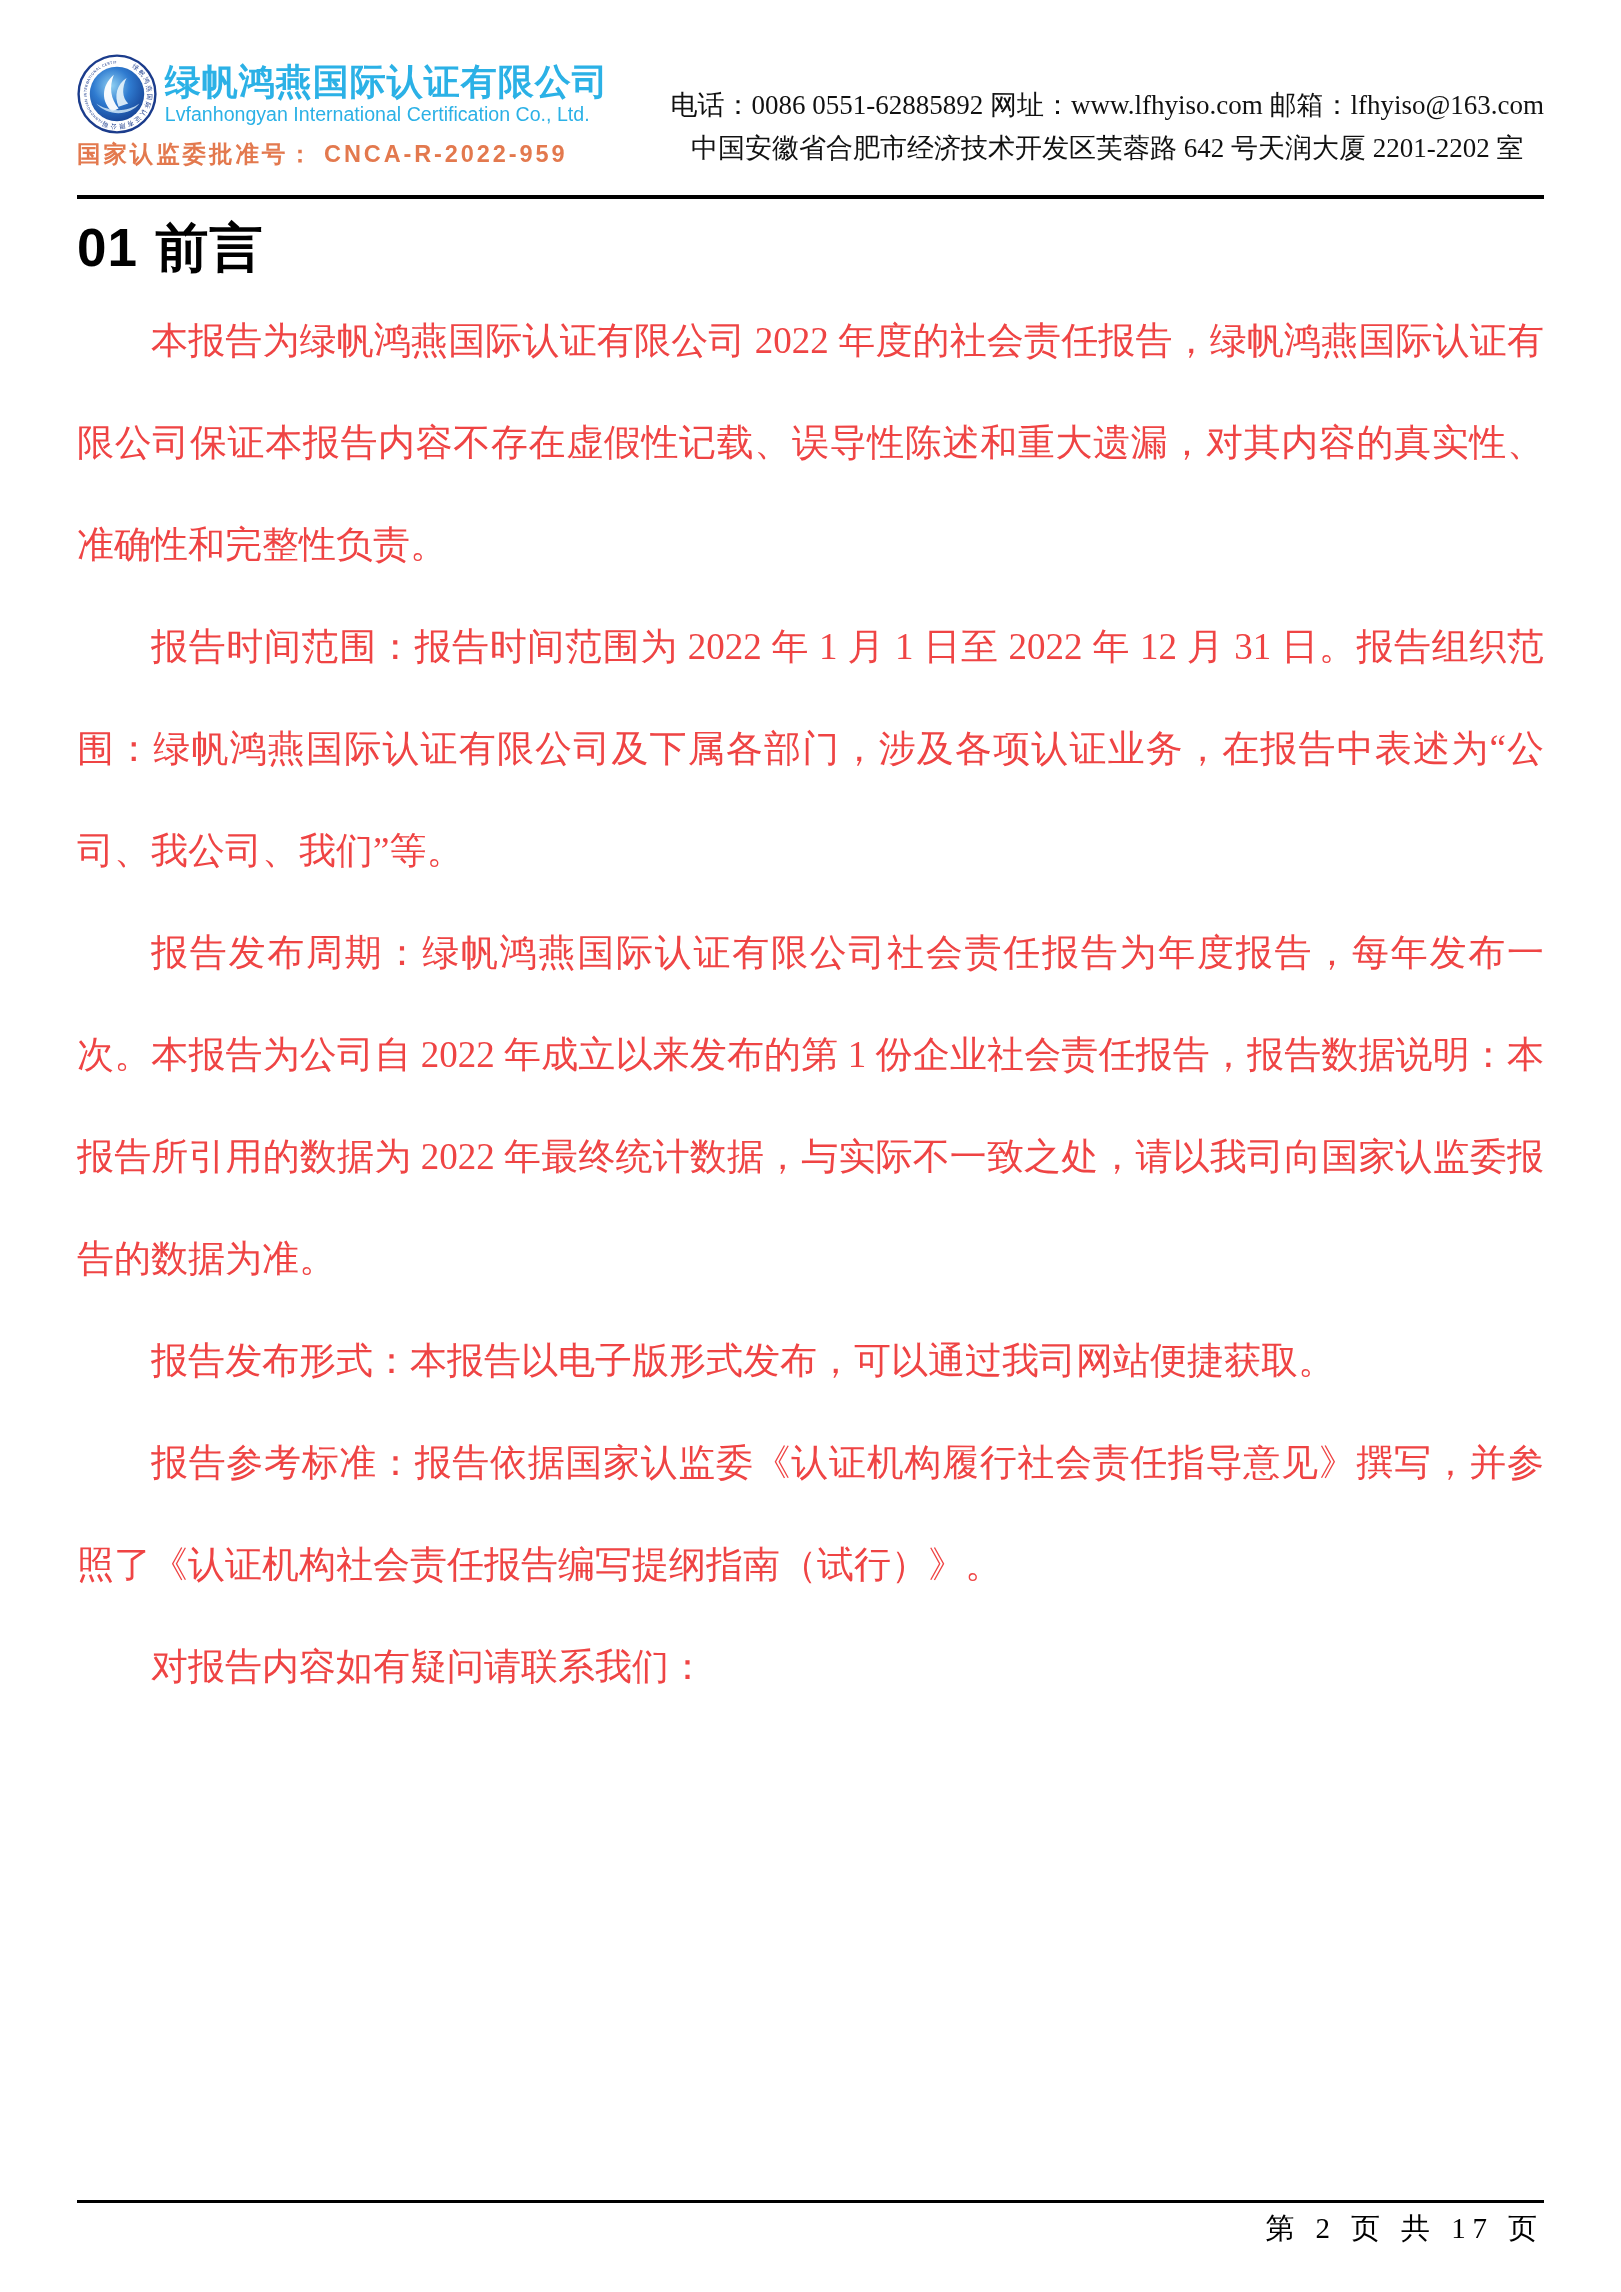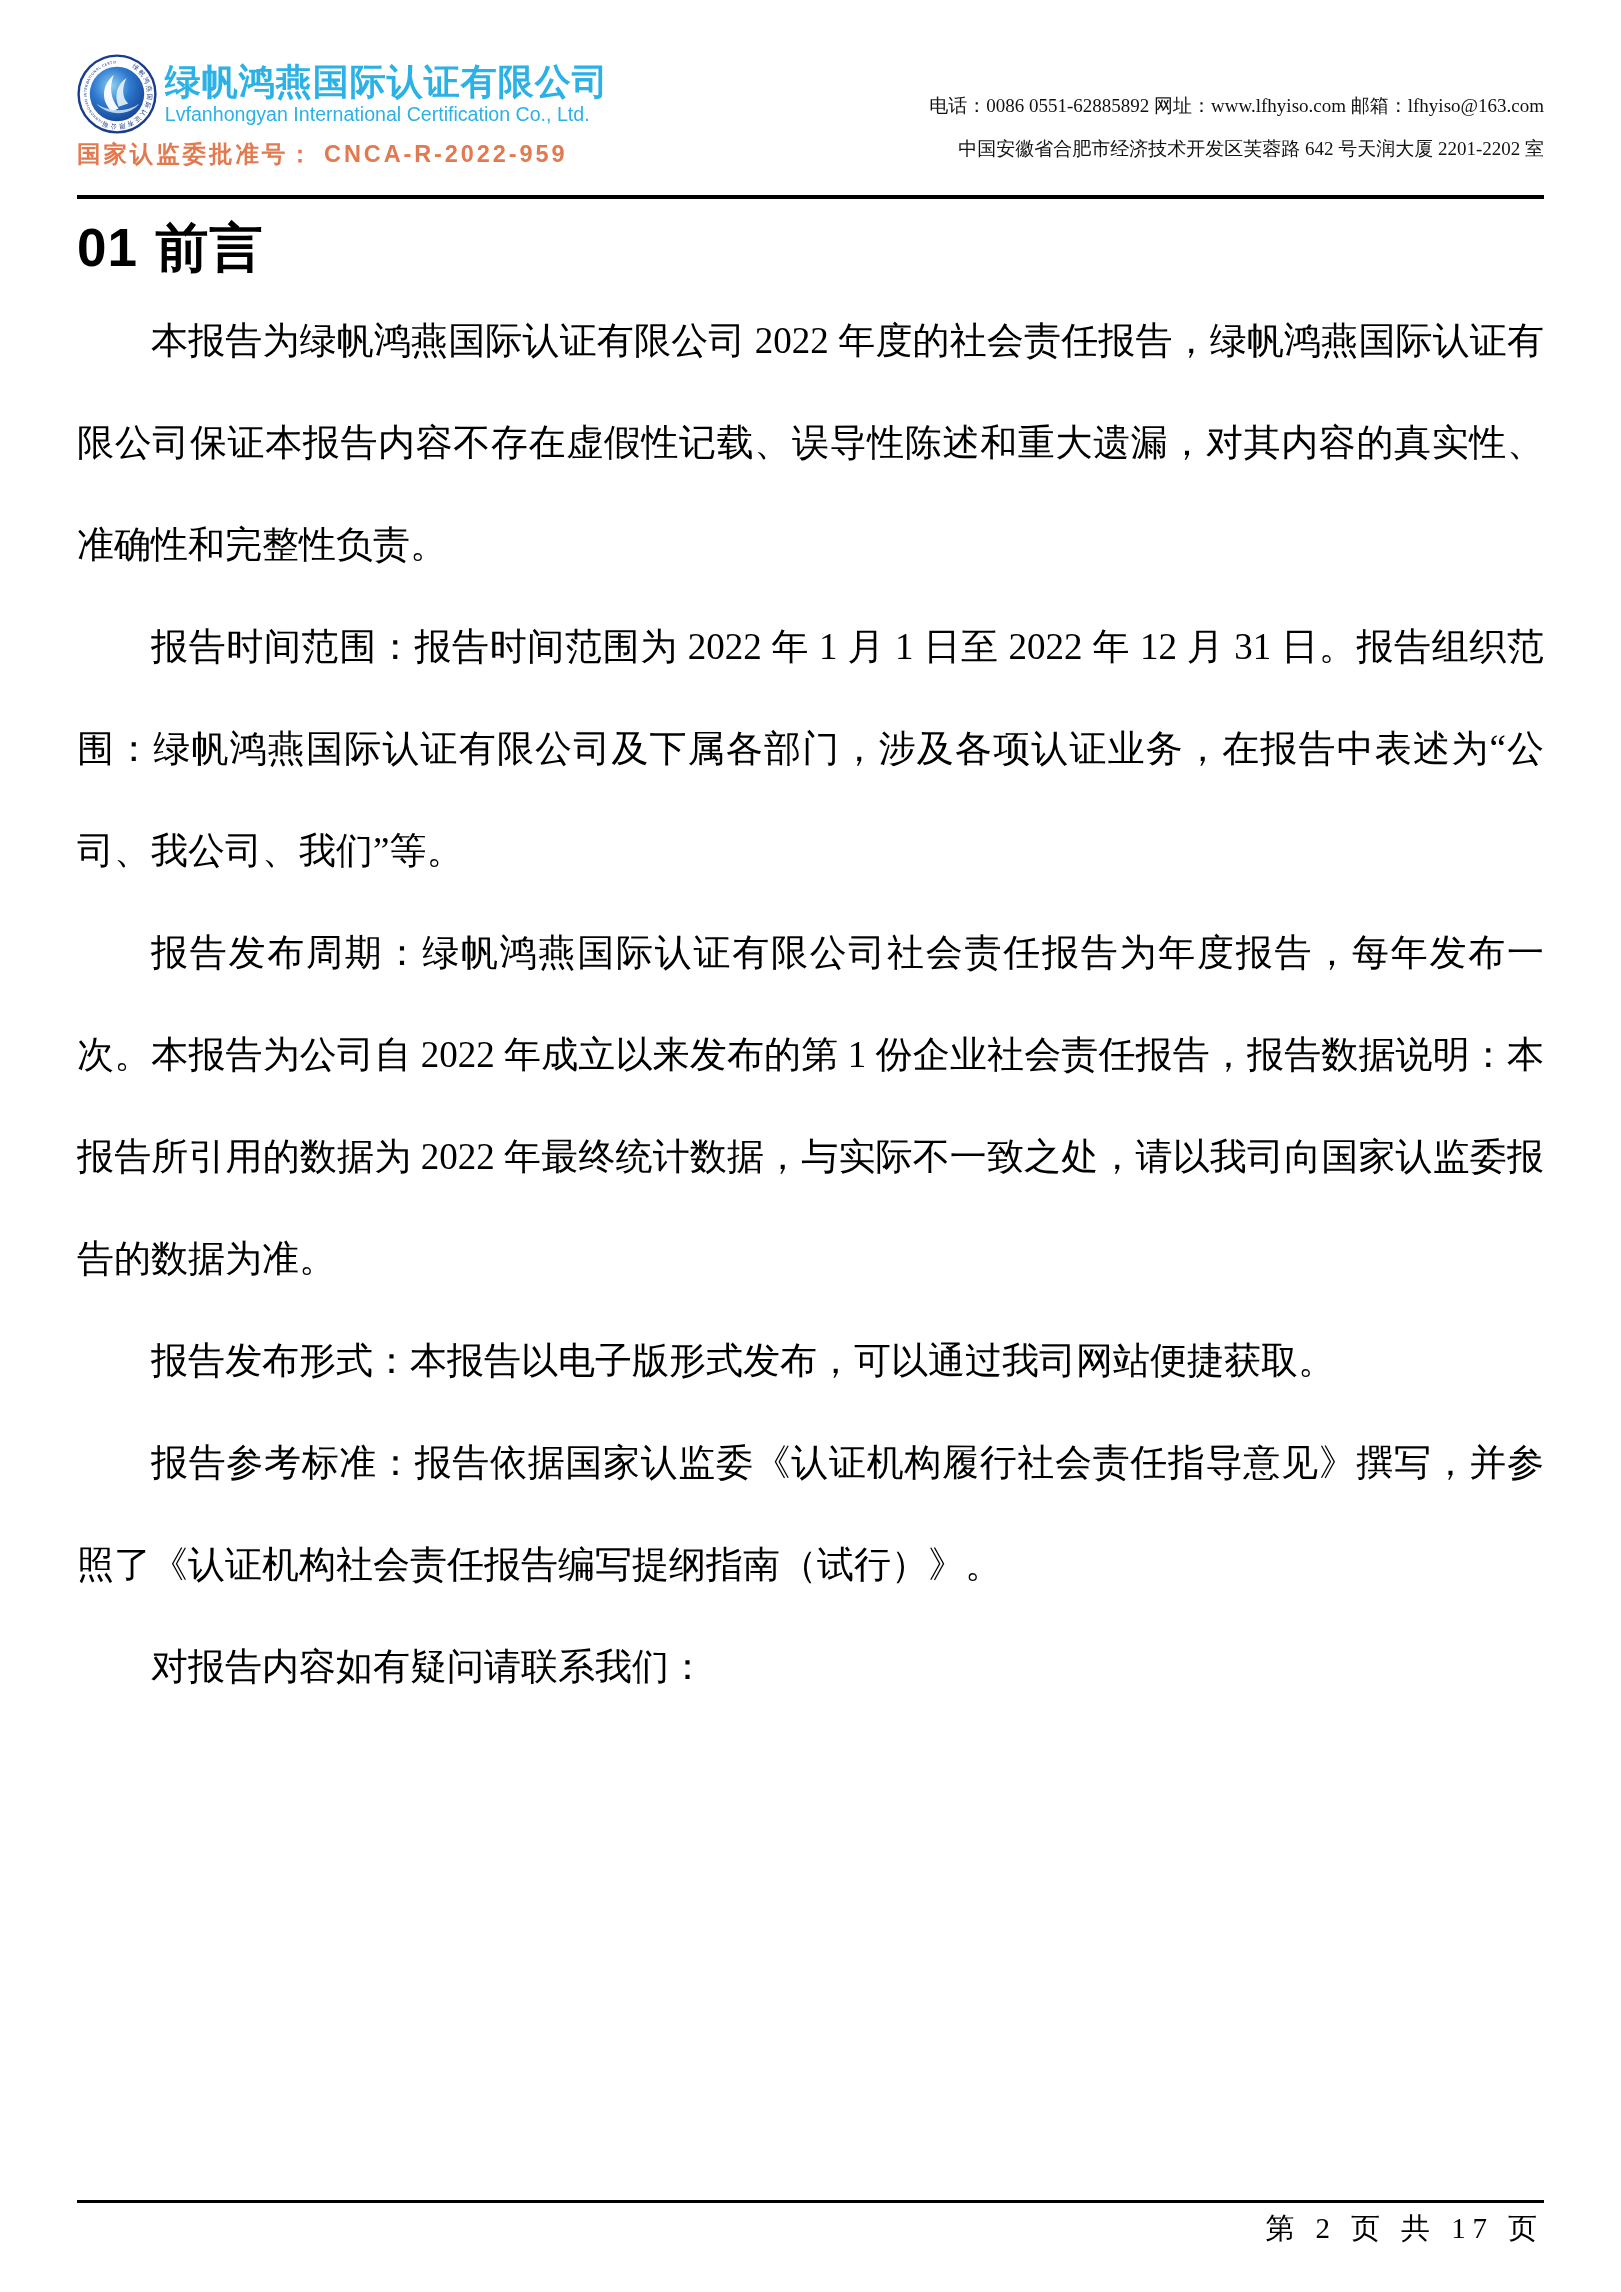--- a/index.html
+++ b/index.html
@@ -28,40 +28,40 @@
     font-family:"Liberation Sans","DejaVu Sans",sans-serif;
     font-size:19.6px;line-height:25.5px;color:#2bb1e6;white-space:nowrap;
   }
   .approval{
     margin-top:3.9px;
     font-family:"Liberation Sans","DejaVu Sans",sans-serif;
     font-size:23.5px;font-weight:bold;color:#e3794e;
     letter-spacing:2.9px;white-space:nowrap;
   }
   .header-right{
-    text-align:right;
-    font-size:19px;line-height:43px;color:#111;
+    text-align:center;
+    font-size:27px;line-height:43px;color:#111;
     white-space:nowrap;
   }
   .header-rule{height:3.9px;background:#000;margin-top:25.5px;}
   
   .section-title{
     margin:17.6px 0 0 0;
     font-family:"Liberation Sans","DejaVu Sans",sans-serif;
     font-size:53px;line-height:61px;font-weight:900;color:#000;
     letter-spacing:1px;
   }
   .section-title .num{margin-right:17.6px;}
   .body-copy{margin-top:11.8px;}
   .body-para{
     margin:0;
     font-size:37px;line-height:102px;
     text-align:justify;
     text-indent:2em;
-    color:#000000;
+    color:#ef4444;
   }
   .contact-line{
     margin:0;
     font-size:37px;line-height:102px;
     text-indent:2em;
     color:#0d0d0d;
     white-space:nowrap;
   }
   
   .footer{

